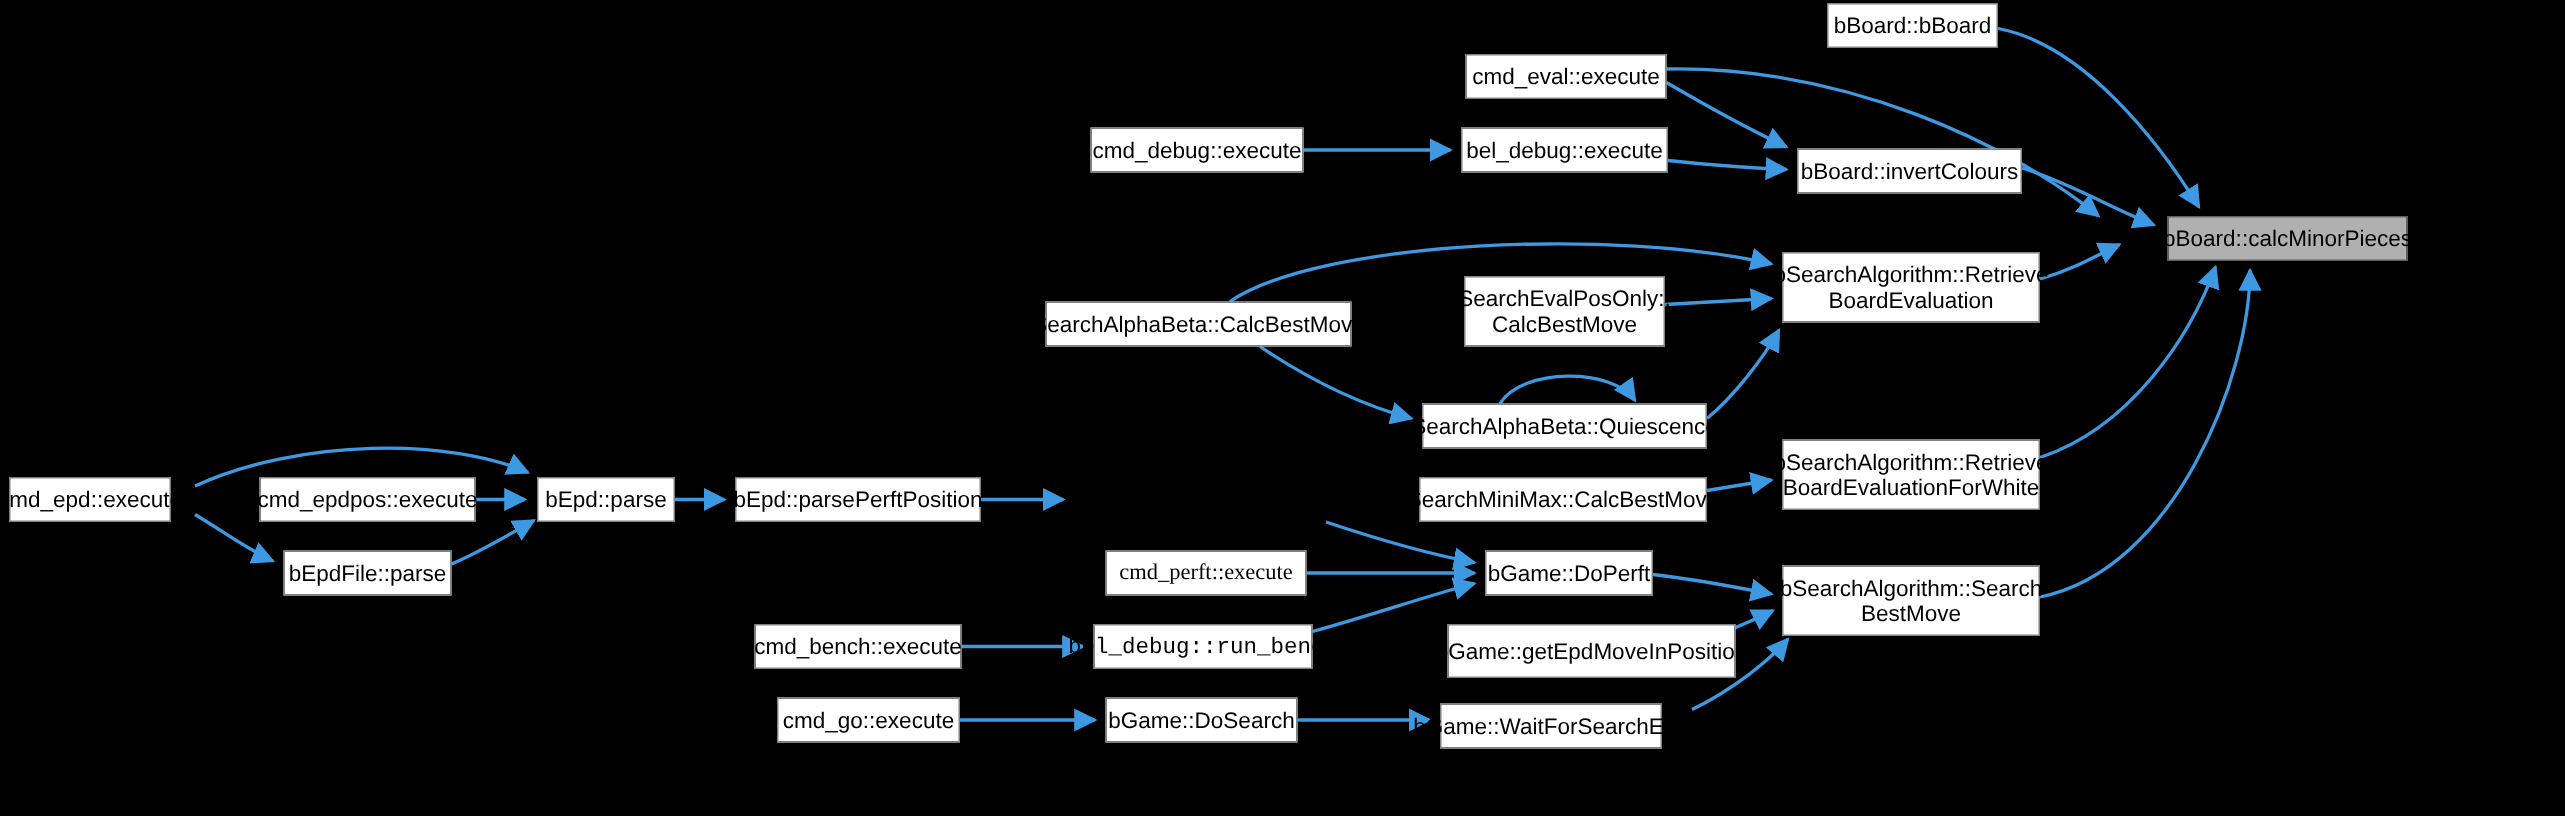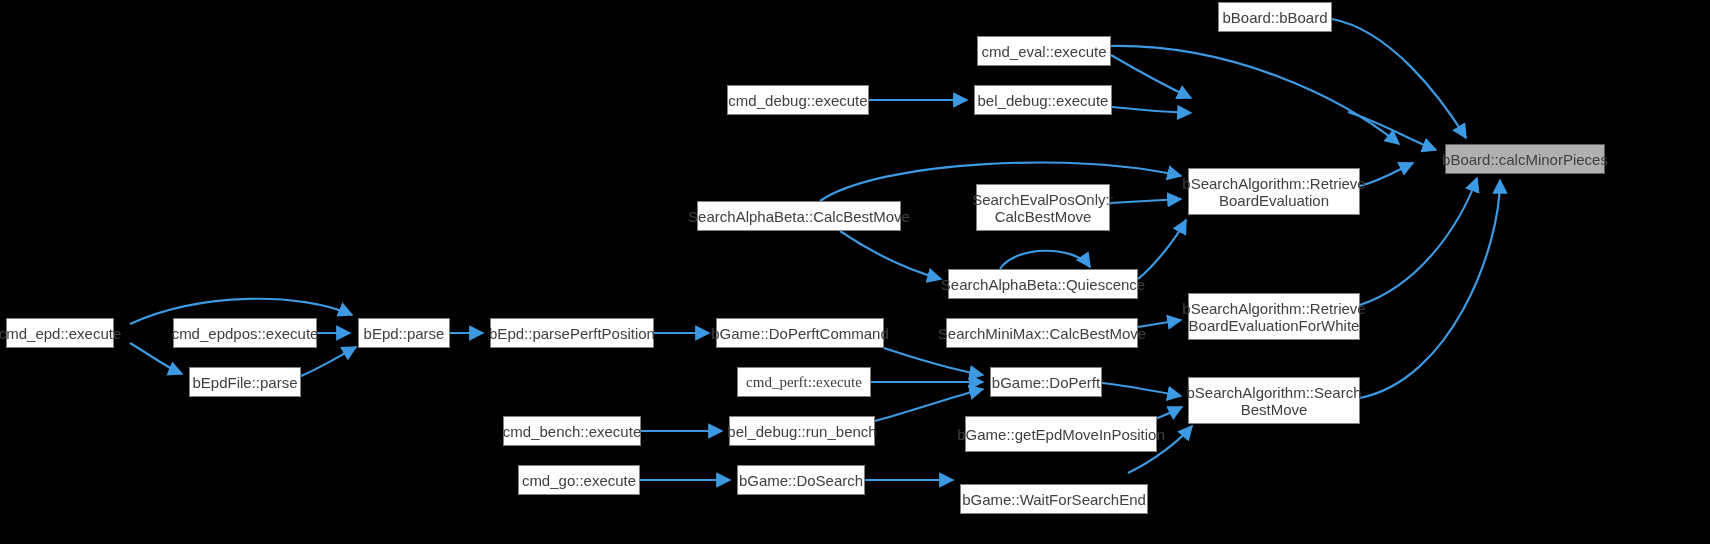--- a/index.html
+++ b/index.html
@@ -21,21 +21,21 @@
     top: 0;
     width: 1710px;
     height: 544px;
     pointer-events: none;
   }
   .node {
     position: absolute;
     box-sizing: border-box;
     background: #ffffff;
     border: 1px solid #808080;
-    color: #404040;
+    color: #000000;
     font-size: 15px;
     line-height: 17px;
     display: flex;
     align-items: center;
     justify-content: center;
     text-align: center;
     white-space: pre-line;
     letter-spacing: 0px;
     z-index: 5;
   }
@@ -93,38 +93,38 @@
       <path d="M1360,305 C1420,285 1460,225 1477,178"></path>
       <path d="M1360,398 C1450,380 1500,250 1500,180"></path>
     </g>
   </svg>
 
   <div class="node" style="left:6px;  top:318px; width:108px; height:30px;">cmd_epd::execute</div>
   <div class="node" style="left:173px;top:318px; width:144px; height:30px;">cmd_epdpos::execute</div>
   <div class="node" style="left:189px;top:367px; width:112px; height:30px;">bEpdFile::parse</div>
   <div class="node" style="left:358px;top:318px; width:92px;  height:30px;">bEpd::parse</div>
   <div class="node" style="left:490px;top:318px; width:164px; height:30px;">bEpd::parsePerftPosition</div>
-  <div class="node" style="left:716px;top:318px; width:168px; height:30px;">bGame::DoPerftCommand</div>
   <div class="node" style="left:727px;top:85px;  width:142px; height:30px;">cmd_debug::execute</div>
   <div class="node" style="left:697px;top:201px; width:204px; height:30px;">SearchAlphaBeta::CalcBestMove</div>
   <div class="node" style="left:737px;top:367px; width:134px; height:30px;font-family:Liberation Serif, serif;">cmd_perft::execute</div>
   <div class="node" style="left:503px;top:416px; width:138px; height:30px;">cmd_bench::execute</div>
-  <div class="node" style="left:729px;top:416px; width:146px; height:30px;">bel_debug::run_bench</div>
+  <div class="node" style="left:729px;top:416px; width:146px; height:30px;font-family:Liberation Mono, monospace;">bel_debug::run_bench</div>
   <div class="node" style="left:518px;top:465px; width:122px; height:30px;">cmd_go::execute</div>
   <div class="node" style="left:737px;top:465px; width:128px; height:30px;">bGame::DoSearch</div>
   <div class="node" style="left:977px;top:36px;  width:134px; height:30px;">cmd_eval::execute</div>
   <div class="node" style="left:974px;top:85px;  width:138px; height:30px;">bel_debug::execute</div>
   <div class="node" style="left:976px;top:184px; width:134px; height:47px;">SearchEvalPosOnly::
 CalcBestMove</div>
   <div class="node" style="left:946px;top:318px; width:192px; height:30px;">SearchMiniMax::CalcBestMove</div>
   <div class="node" style="left:948px;top:269px; width:190px; height:30px;">SearchAlphaBeta::Quiescence</div>
   <div class="node" style="left:990px;top:367px; width:112px; height:30px;">bGame::DoPerft</div>
   <div class="node" style="left:946px;top:416px; width:192px; height:36px;margin-left:19px;">bGame::getEpdMoveInPosition</div>
-  <div class="node" style="left:960px;top:484px; width:188px; height:30px;">bGame::WaitForSearchEnd</div>
+  <div class="node" style="left:960px;top:469px; width:148px; height:30px;">bGame::WaitForSearchEnd</div>
   <div class="node" style="left:1218px;top:2px;  width:114px; height:30px;">bBoard::bBoard</div>
+  <div class="node" style="left:1198px;top:99px; width:150px; height:30px;">bBoard::invertColours</div>
   <div class="node" style="left:1188px;top:168px;width:172px; height:47px;">bSearchAlgorithm::Retrieve
 BoardEvaluation</div>
   <div class="node" style="left:1188px;top:293px;width:172px; height:47px;">bSearchAlgorithm::Retrieve
 BoardEvaluationForWhite</div>
   <div class="node" style="left:1188px;top:377px;width:172px; height:47px;">bSearchAlgorithm::Search
 BestMove</div>
   <div class="node highlight" style="left:1406px;top:144px;width:160px; height:30px;">bBoard::calcMinorPieces</div>
 
 </div>
 

